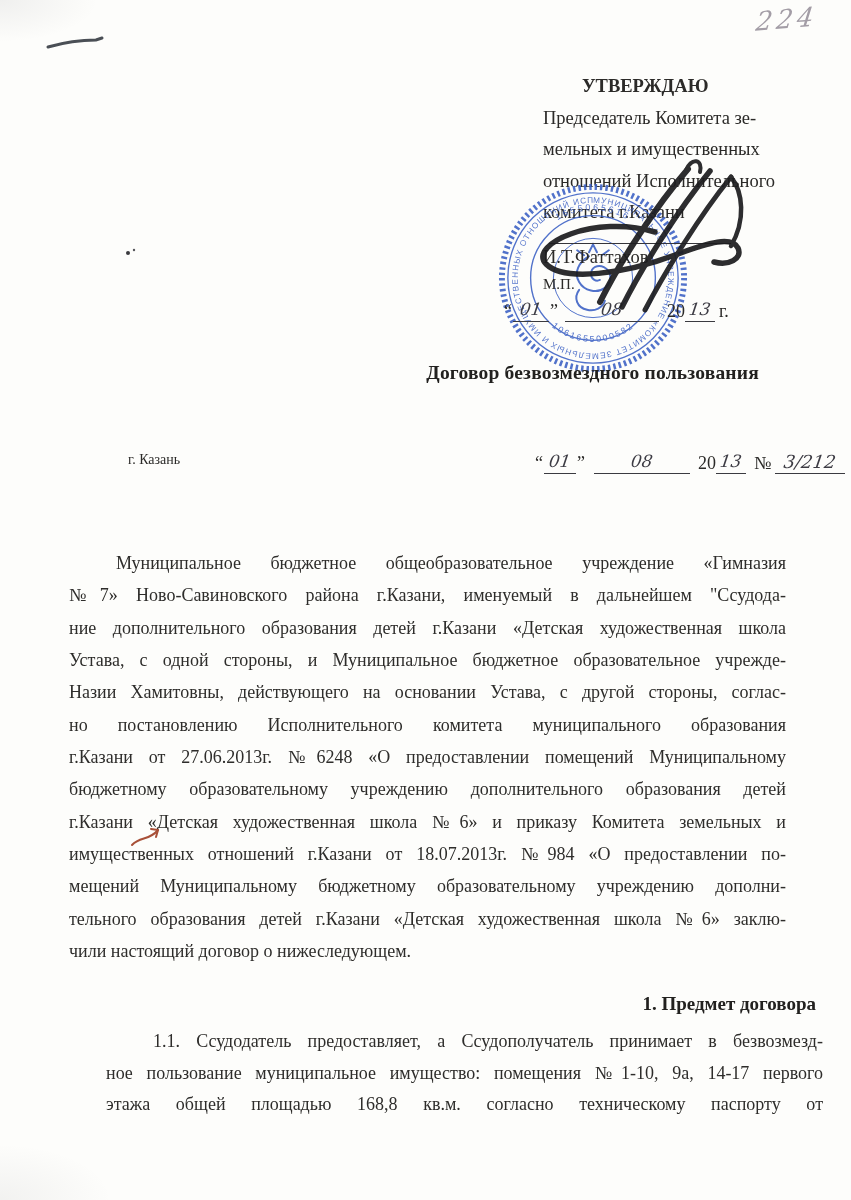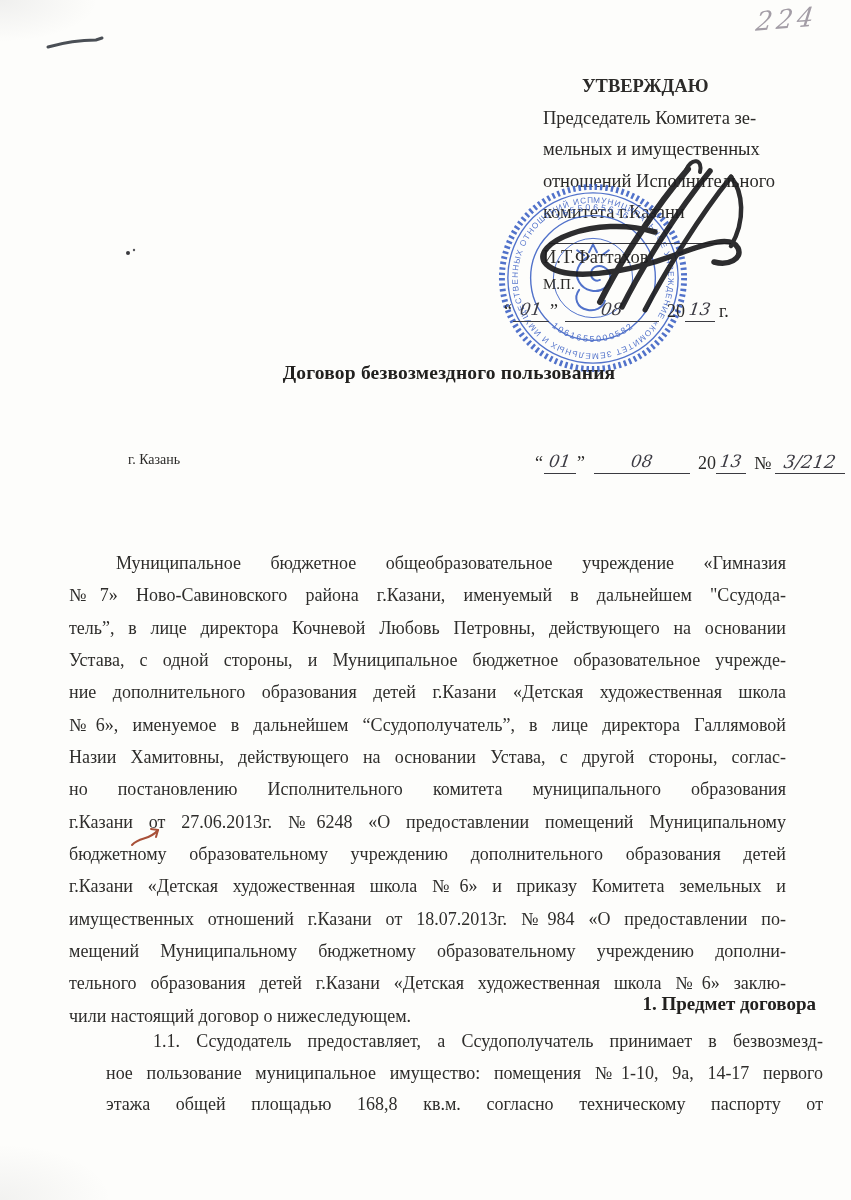--- a/index.html
+++ b/index.html
@@ -22,21 +22,21 @@
   .sealmark{left:543px;top:276px;font-size:15px;}
   
   .daterow{display:flex;align-items:flex-end;font-size:18px;white-space:nowrap;}
   .daterow .q{padding:0 1px;}
   .blank{display:inline-block;border-bottom:1.5px solid #3b3b40;text-align:center;height:22px;}
   .hw{font-family:"DejaVu Serif",serif;font-style:italic;color:#3d3c44;
       display:inline-block;transform:skewX(-8deg);font-size:17px;}
   .row-approval-date{left:503px;top:299px;}
   .row-doc-date{left:534px;top:451px;}
   
-  .title{left:139px;top:354px;width:620px;text-align:center;font-weight:bold;
+  .title{left:139px;top:354px;width:620px;text-align:right;font-weight:bold;
          font-size:19.5px;line-height:37px;letter-spacing:.2px;color:#22211f;}
   .city{left:128px;top:452px;font-size:14px;}
   
   .bodypara{left:69px;top:503px;width:717px;font-size:18px;color:#2e2d2b;}
   .bodypara .ln{line-height:32.35px;text-align:justify;text-align-last:justify;}
   .bodypara .ln.first{text-indent:47px;margin-top:44px;}
   .bodypara .ln.lastln{text-align-last:left;}
   .secheading{left:100px;top:993px;width:716px;text-align:right;font-weight:bold;
               font-size:19px;color:#22211f;}
   .clauses{left:69px;top:1026px;width:717px;font-size:18px;color:#2e2d2b;margin-left:37px;}
@@ -138,24 +138,22 @@
       <span class="blank" style="width:30px"><span class="hw">13</span></span>
     <span style="width:8px"></span>
     <span>№</span>
     <span style="width:4px"></span>
     <span class="blank" style="width:70px"><span class="hw" style="font-size:18px">3/212</span></span>
   </div>
 
   <div class="abs bodypara">
     <div class="ln first">Муниципальное бюджетное общеобразовательное учреждение «Гимназия</div>
     <div class="ln">№7» Ново-Савиновского района г.Казани, именуемый в дальнейшем "Ссудода-</div>
-    <div class="ln">тель”, в лице директора Кочневой Любовь Петровны, действующего на основании</div>
+    <div class="ln">ние дополнительного образования детей г.Казани «Детская художественная школа</div>
     <div class="ln">Устава, с одной стороны, и Муниципальное бюджетное образовательное учрежде-</div>
-    <div class="ln">ние дополнительного образования детей г.Казани «Детская художественная школа</div>
-    <div class="ln">№6», именуемое в дальнейшем “Ссудополучатель”, в лице директора Галлямовой</div>
     <div class="ln">Назии Хамитовны, действующего на основании Устава, с другой стороны, соглас-</div>
     <div class="ln">но постановлению Исполнительного комитета муниципального образования</div>
     <div class="ln">г.Казани  от 27.06.2013г. №6248 «О предоставлении помещений Муниципальному</div>
     <div class="ln">бюджетному образовательному учреждению дополнительного образования детей</div>
     <div class="ln">г.Казани «Детская художественная школа №6» и приказу Комитета земельных и</div>
     <div class="ln">имущественных отношений г.Казани от 18.07.2013г. №984 «О предоставлении по-</div>
     <div class="ln">мещений Муниципальному бюджетному образовательному учреждению дополни-</div>
     <div class="ln">тельного образования детей г.Казани «Детская художественная школа №6» заклю-</div>
     <div class="ln lastln">чили настоящий договор о нижеследующем.</div>
   </div>

